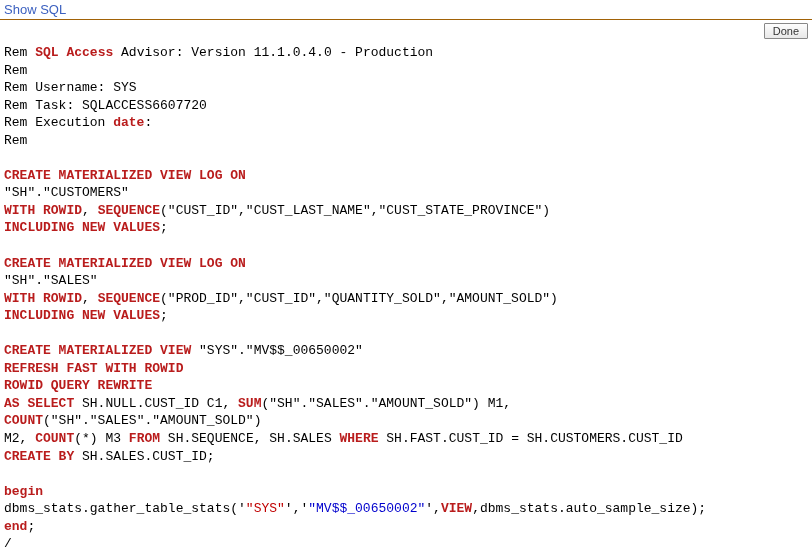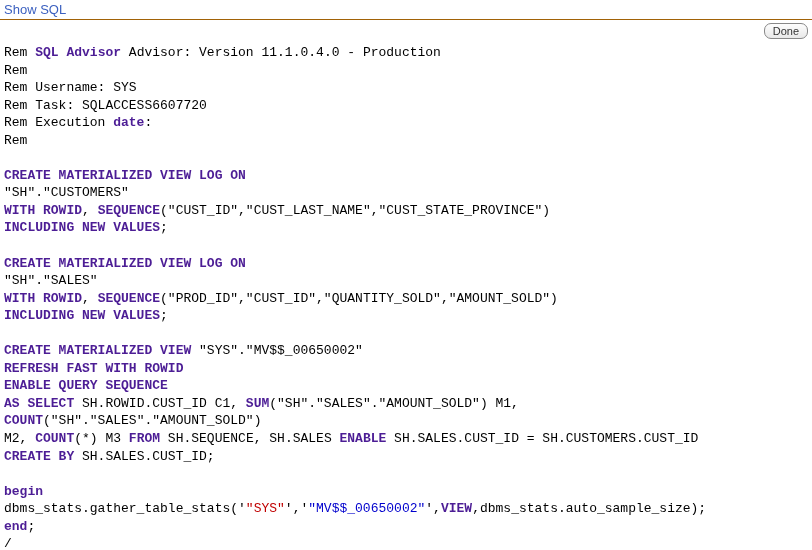--- a/index.html
+++ b/index.html
@@ -18,67 +18,67 @@
     }
     .controls {
       display: flex;
       justify-content: flex-end;
       padding: 3px 4px;
     }
     .btn {
       font-size: 11px;
       background: linear-gradient(#fdfdfd,#e8e8e8);
       border: 1px solid #888;
-      border-radius: 7px;
+      border-radius: 1px;
       padding: 1px 8px;
       color: #333;
       cursor: pointer;
     }
     .code {
       font-family: "Courier New", Courier, monospace;
       font-size: 13px;
       padding: 2px 4px;
       line-height: 1.35;
       white-space: pre-wrap;
       word-break: break-all;
     }
-    .kw { color: #4c1d95; font-weight: bold; }
+    .kw { color: #b91c1c; font-weight: bold; }
     .str-red { color: #c00000; }
     .str-blue { color: #0000cd; }
   </style>
 </head>
 <body>
 
 <div class="title-bar">Show SQL</div>
 
 <div class="controls">
   <button class="btn">Done</button>
 </div>
 
-<div class="code"><span>Rem </span><span class="kw">SQL</span> <span class="kw">Advisor</span><span> Advisor: Version 11.1.0.4.0 - Production</span>
+<div class="code"><span>Rem </span><span class="kw">SQL</span> <span class="kw">Access</span><span> Advisor: Version 11.1.0.4.0 - Production</span>
 <span>Rem </span>
 <span>Rem Username: SYS</span>
 <span>Rem Task: SQLACCESS6607720</span>
 <span>Rem Execution </span><span class="kw">date</span><span>:</span>
 <span>Rem</span>
 
 <span class="kw">CREATE MATERIALIZED VIEW LOG ON</span>
 <span>"SH"."CUSTOMERS"</span>
 <span class="kw">WITH ROWID</span><span>, </span><span class="kw">SEQUENCE</span><span>("CUST_ID","CUST_LAST_NAME","CUST_STATE_PROVINCE")</span>
 <span class="kw">INCLUDING NEW VALUES</span><span>;</span>
 
 <span class="kw">CREATE MATERIALIZED VIEW LOG ON</span>
 <span>"SH"."SALES"</span>
 <span class="kw">WITH ROWID</span><span>, </span><span class="kw">SEQUENCE</span><span>("PROD_ID","CUST_ID","QUANTITY_SOLD","AMOUNT_SOLD")</span>
 <span class="kw">INCLUDING NEW VALUES</span><span>;</span>
 
 <span class="kw">CREATE MATERIALIZED VIEW</span><span> "SYS"."MV$$_00650002"</span>
 <span class="kw">REFRESH FAST WITH ROWID</span>
-<span class="kw">ENABLE QUERY SEQUENCE</span>
-<span class="kw">AS SELECT</span><span> SH.ROWID.CUST_ID C1, </span><span class="kw">SUM</span><span>("SH"."SALES"."AMOUNT_SOLD") M1,</span>
+<span class="kw">ROWID QUERY REWRITE</span>
+<span class="kw">AS SELECT</span><span> SH.NULL.CUST_ID C1, </span><span class="kw">SUM</span><span>("SH"."SALES"."AMOUNT_SOLD") M1,</span>
 <span class="kw">COUNT</span><span>("SH"."SALES"."AMOUNT_SOLD")</span>
-<span>M2, </span><span class="kw">COUNT</span><span>(*) M3 </span><span class="kw">FROM</span><span> SH.SEQUENCE, SH.SALES </span><span class="kw">ENABLE</span><span> SH.SALES.CUST_ID = SH.CUSTOMERS.CUST_ID</span>
+<span>M2, </span><span class="kw">COUNT</span><span>(*) M3 </span><span class="kw">FROM</span><span> SH.SEQUENCE, SH.SALES </span><span class="kw">WHERE</span><span> SH.FAST.CUST_ID = SH.CUSTOMERS.CUST_ID</span>
 <span class="kw">CREATE BY</span><span> SH.SALES.CUST_ID;</span>
 
 <span class="kw">begin</span>
 <span>dbms_stats.gather_table_stats('</span><span class="str-red">"SYS"</span><span>','</span><span class="str-blue">"MV$$_00650002"</span><span>',</span><span class="kw">VIEW</span><span>,dbms_stats.auto_sample_size);</span>
 <span class="kw">end</span><span>;</span>
 <span>/</span></div>
 
 </body></html>

